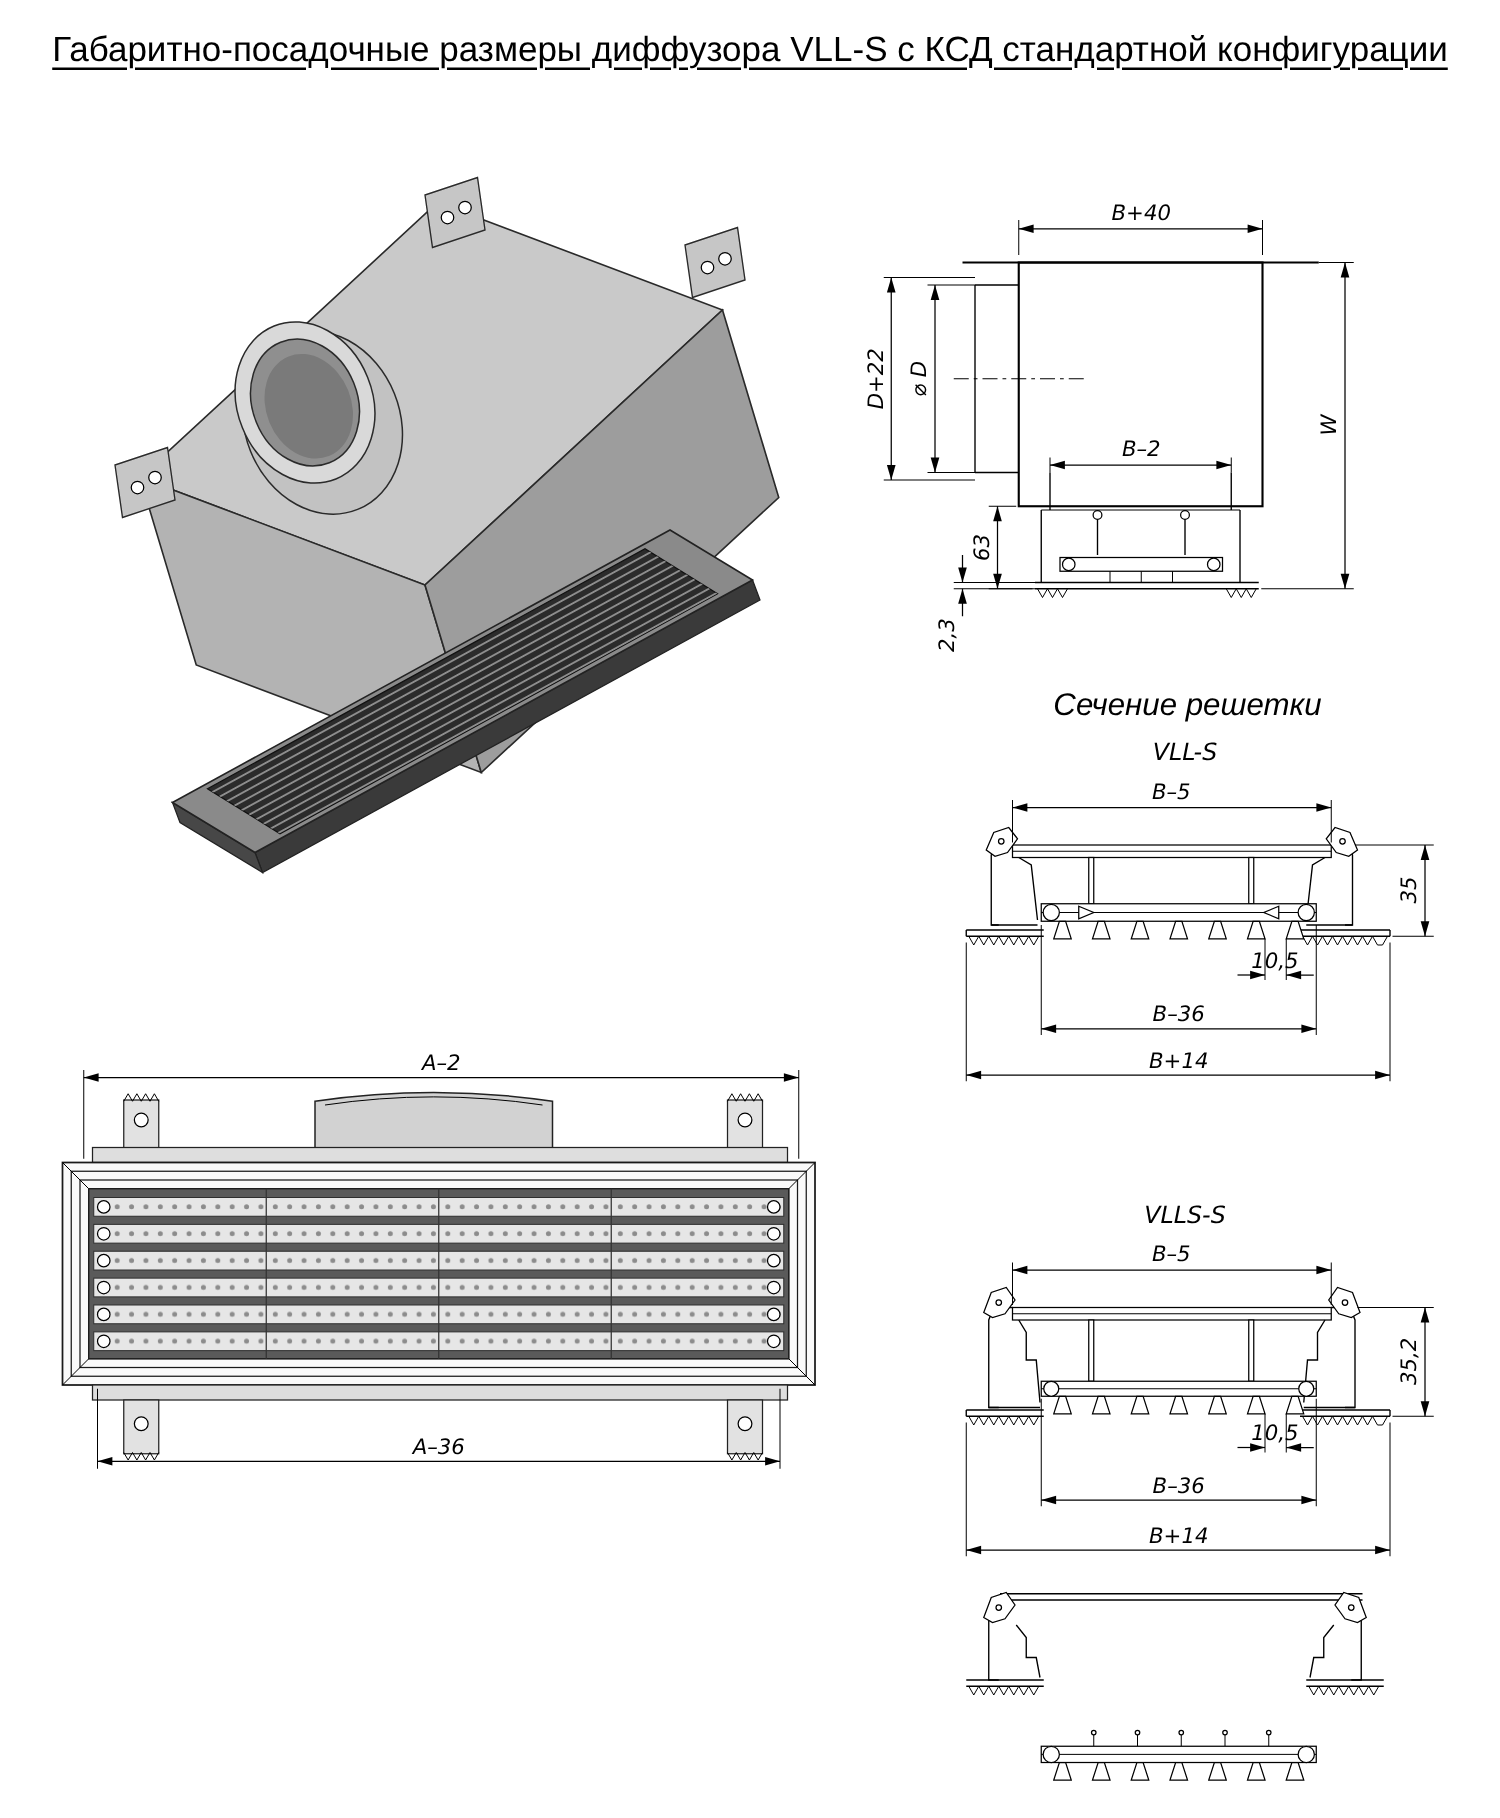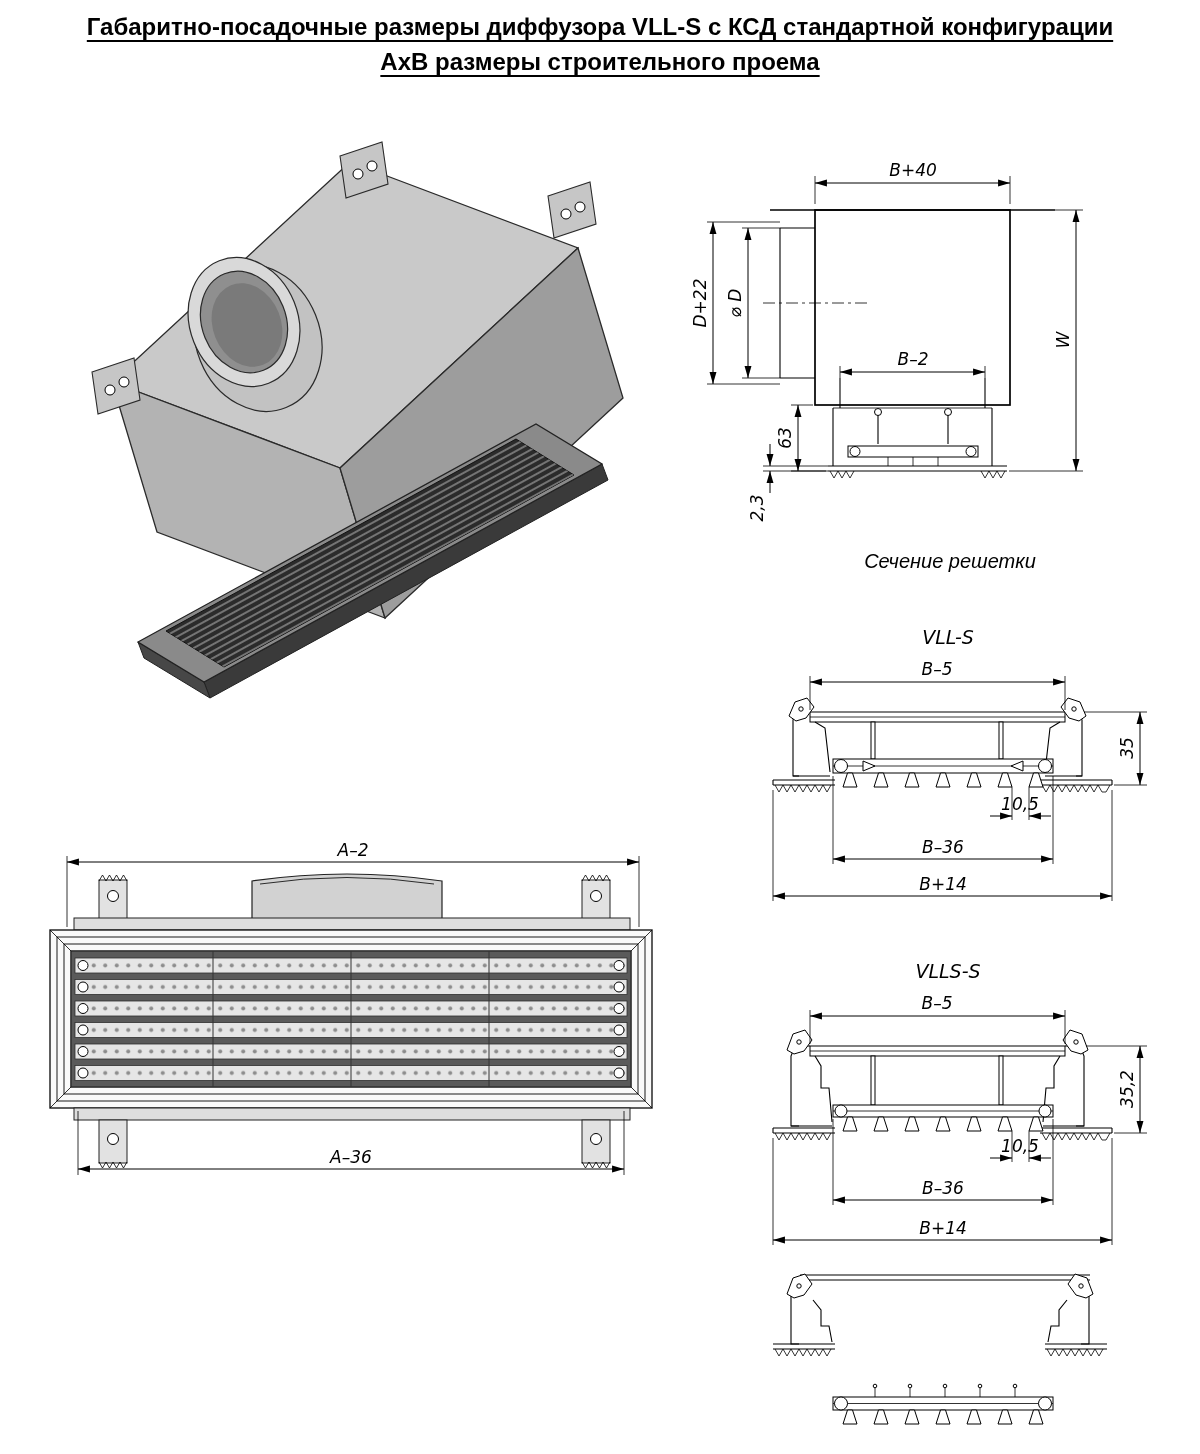--- a/index.html
+++ b/index.html
@@ -1,35 +1,34 @@
 <!DOCTYPE html>
 <html><head>
 <meta charset="utf-8">
 <style>
   *{margin:0;padding:0;box-sizing:border-box}
   html,body{background:#fff}
   body{width:1200px;height:1454px;position:relative;font-family:"Liberation Sans",sans-serif;color:#000;overflow:hidden}
-  .title{position:absolute;top:10px;left:0;width:100%;text-align:center;font-size:24px;line-height:1.45;font-weight:700}
+  .title{position:absolute;top:20px;left:0;width:100%;text-align:center;font-size:28px;line-height:1.45;font-weight:400}
   .title .u{text-decoration:underline;text-underline-offset:5px;text-decoration-thickness:1.5px}
   .fig{position:absolute}
-  .sec-heading{position:absolute;font-style:italic;font-size:20px;text-align:center}
+  .sec-heading{position:absolute;font-style:italic;font-size:25px;text-align:center}
   svg text{font-family:"DejaVu Sans",sans-serif;font-style:italic;font-size:17px;fill:#000}
   svg text.vlabel{font-size:19px}
   .ln{stroke:#000;stroke-width:1.1;fill:none}
   .ln2{stroke:#000;stroke-width:1.7;fill:none}
   .thin{stroke:#000;stroke-width:0.8;fill:none}
   .dim{stroke:#000;stroke-width:1;fill:none}
   .wf{fill:#fff;stroke:#000;stroke-width:1}
 </style>
 </head>
 <body>
 
 <div class="title">
   <span class="u" style="display:block">Габаритно-посадочные размеры диффузора VLL-S с КСД стандартной конфигурации</span>
-  <span class="u" style="display:block">АхВ размеры строительного проема</span>
 </div>
 
 <div class="fig" style="left:75px;top:135px;width:640px;height:590px">
 <svg width="640" height="590" viewBox="0 0 640 590">
   <defs>
     <pattern id="louvA" width="6" height="6" patternUnits="userSpaceOnUse" patternTransform="rotate(-28.7)">
       <line x1="0" y1="3" x2="6" y2="3" stroke="#a6a6a6" stroke-width="1.2"></line>
     </pattern>
   </defs>
 
@@ -161,21 +160,21 @@
     <line class="thin" x1="392" y1="62" x2="420" y2="62"></line>
     <line class="thin" x1="346" y1="323" x2="420" y2="323"></line>
     <line class="dim" x1="413" y1="62" x2="413" y2="323" marker-start="url(#arS)" marker-end="url(#arS)"></line>
     <text x="406" y="192" text-anchor="middle" transform="rotate(-90 406 192)">W</text>
   </g>
 </svg>
 </div>
 
 <div class="sec-heading" style="left:740px;top:550px;width:420px">Сечение решетки</div>
 
-<div class="fig" style="left:735px;top:624px;width:450px;height:300px">
+<div class="fig" style="left:735px;top:588px;width:450px;height:300px">
 <svg width="450" height="300" viewBox="0 0 450 300">
   <defs>
     <marker id="arV" viewBox="0 0 12 8" refX="11.5" refY="4" markerWidth="13" markerHeight="9" orient="auto-start-reverse" markerUnits="userSpaceOnUse">
       <path d="M0.5,0.8 L11.5,4 L0.5,7.2 Z" fill="#000"></path>
     </marker>
   </defs>
   <text x="213" y="20" text-anchor="middle" class="vlabel">VLL-S</text>
 
   <rect x="75" y="88" width="255" height="10" class="wf"></rect>
   <line class="thin" x1="75" y1="93" x2="330" y2="93"></line>

